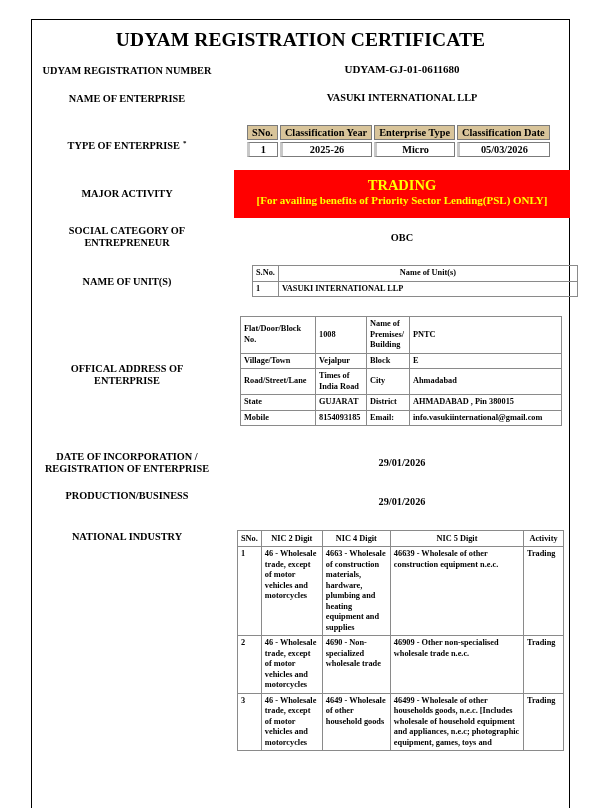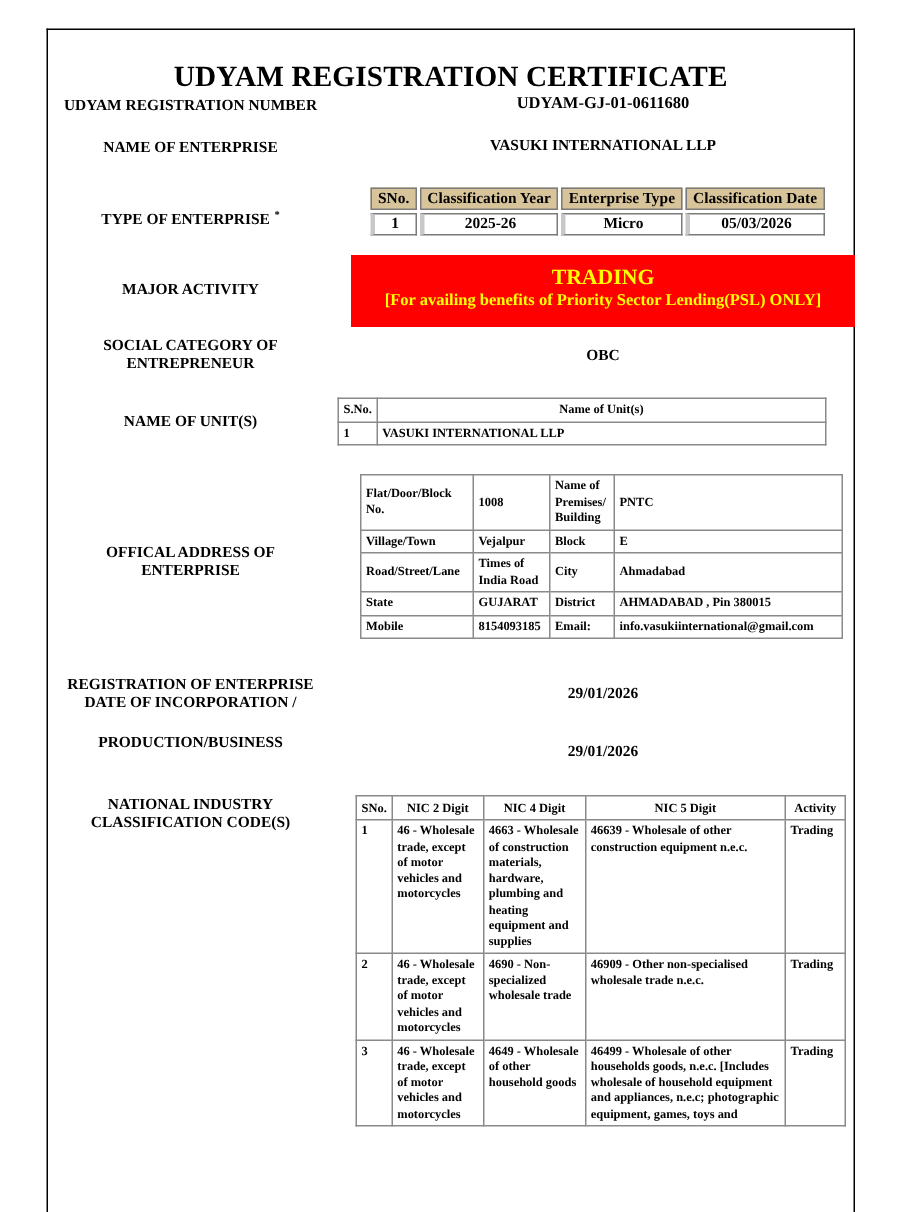--- a/index.html
+++ b/index.html
@@ -1,20 +1,20 @@
 <!DOCTYPE html>
 <html><head>
 <meta charset="utf-8">
 <style>
   html, body { margin: 0; padding: 0; background: #ffffff; }
   body { width: 603px; height: 808px; overflow: hidden; position: relative;
          font-family: "Liberation Serif", serif; color: #000; }
   .frame { position: absolute; left: 31px; top: 19px; width: 539px; height: 800px;
            border: 1.5px solid #000; border-bottom: none; box-sizing: border-box; }
-  .title { position: absolute; left: 0; right: 0; top: 21px; text-align: center;
+  .title { position: absolute; left: 0; right: 0; top: 9px; text-align: center;
            font-weight: bold; font-size: 19.5px; letter-spacing: 0.1px; }
   .lbl { position: absolute; font-weight: bold; font-size: 10.3px; text-align: center;
          line-height: 12px; width: 210px; }
   .val { position: absolute; font-weight: bold; text-align: center; }
   table { border-collapse: collapse; font-weight: bold; }
   .cls { position: absolute; left: 213px; top: 103px; font-size: 10.3px;
          border-collapse: separate; border-spacing: 2px; }
   .cls th { background: #d8c49a; border: 1px solid #7b7b7b; padding: 1px 4px; font-weight: bold; }
   .cls td { border: 1px solid #7b7b7b; text-align: center; padding: 1px 4px; border-left-width: 3px; border-left-color: #c8c8c8;}
   .act { position: absolute; left: 202px; top: 150px; width: 336px; height: 48px;
@@ -66,21 +66,21 @@
     <div class="a2">[For availing benefits of Priority Sector Lending(PSL) ONLY]</div>
   </div>
 
   <div class="lbl" style="left:-10px; top:205px;">
     <div>SOCIAL CATEGORY OF</div>
     <div>ENTREPRENEUR</div>
   </div>
   <div class="val" style="left:210px; width:320px; top:212px; font-size:10.3px;">OBC</div>
 
   <div class="lbl" style="left:-10px; top:256px;">NAME OF UNIT(S)</div>
-  <table class="grid" style="left:193px; top:245px; width:326px;">
+  <table class="grid" style="left:220px; top:245px; width:326px;">
     <tbody>
         <tr>
       <th style="width:18px;">S.No.</th>
       <th style="text-align:center;">Name of Unit(s)</th>
     </tr>
     <tr>
       <td>1</td>
       <td>VASUKI INTERNATIONAL LLP</td>
     </tr>
   </tbody>
@@ -119,33 +119,32 @@
     <tr>
       <td>Mobile</td>
       <td>8154093185</td>
       <td>Email:</td>
       <td>info.vasukiinternational@gmail.com</td>
     </tr>
   </tbody>
     </table>
 
   <div class="lbl" style="left:-10px; top:431px;">
+    <div>DATE OF INCORPORATION /</div>
     <div>REGISTRATION OF ENTERPRISE</div>
-    <div>DATE OF INCORPORATION /</div>
   </div>
   <div class="val" style="left:210px; width:320px; top:437px; font-size:10.3px;">29/01/2026</div>
 
   <div class="lbl" style="left:-10px; top:470px;">
     <div>PRODUCTION/BUSINESS</div>
   </div>
   <div class="val" style="left:210px; width:320px; top:476px; font-size:10.3px;">29/01/2026</div>
 
   <div class="lbl" style="left:-10px; top:511px;">
     <div>NATIONAL INDUSTRY</div>
-    <div>CLASSIFICATION CODE(S)</div>
   </div>
   <table class="nic">
     <tbody>
         <tr>
       <th style="width:14px;">SNo.</th>
       <th style="width:54px;">NIC 2 Digit</th>
       <th style="width:61px;">NIC 4 Digit</th>
       <th>NIC 5 Digit</th>
       <th style="width:33px;margin-left:23px;">Activity</th>
     </tr>

